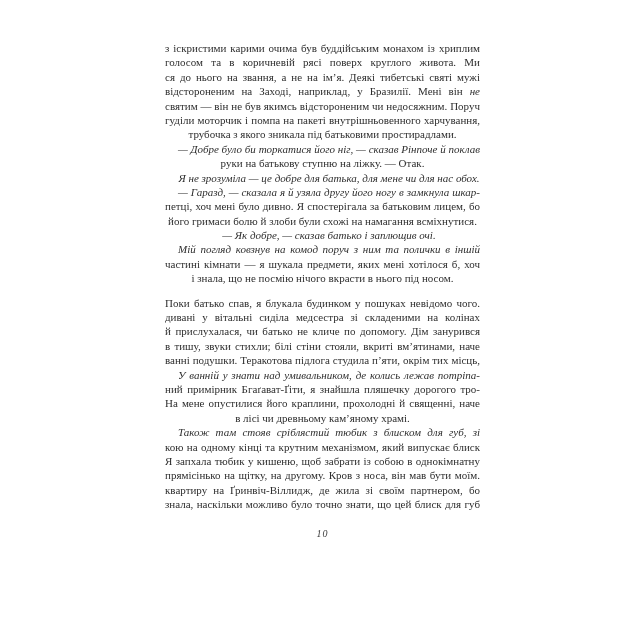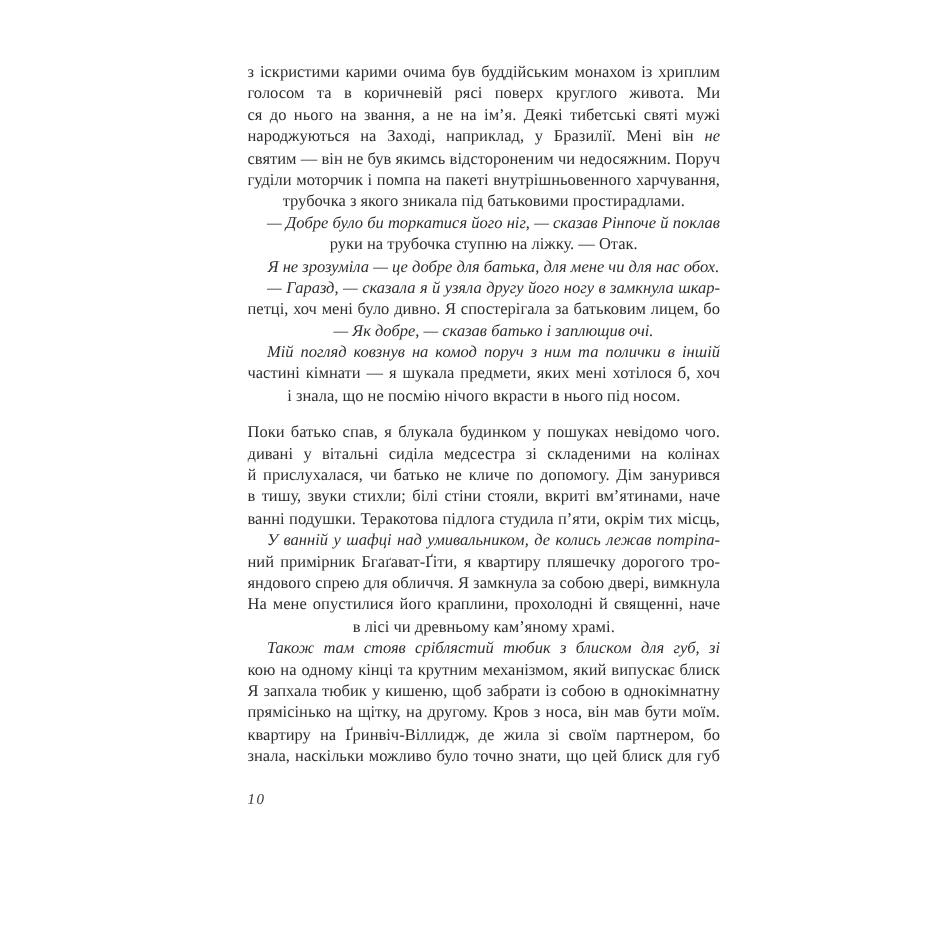--- a/index.html
+++ b/index.html
@@ -41,57 +41,57 @@
     font-style: italic;
   }
   .line.blank {
     height: 10px;
   }
   .line .em {
     font-style: italic;
   }
   .pageno {
     margin-top: 16px;
-    text-align: left;
+    text-align: center;
     font-size: 10px;
     letter-spacing: 1px;
     color: #3a3a3a;
     font-style: italic;
   }
 </style>
 </head>
 <body>
 
 <div class="book-page" style="background: rgb(255, 255, 255);">
   <div class="textblock" id="textblock" style="color: rgb(46, 46, 46);">
       <div class="line just"><span>з іскристими карими очима був буддійським монахом із хриплим</span></div>
       <div class="line just"><span>голосом та в коричневій рясі поверх круглого живота. Ми звертали-</span></div>
       <div class="line just"><span>ся до нього на звання, а не на ім’я. Деякі тибетські святі мужі тепер</span></div>
-      <div class="line just"><span>народжуються на Заході, наприклад, у Бразилії. Мені він </span><span class="em">не здавався</span></div>
+      <div class="line just"><span>відстороненим на Заході, наприклад, у Бразилії. Мені він </span><span class="em">не здавався</span></div>
       <div class="line just"><span>святим — він не був якимсь відстороненим чи недосяжним. Поруч</span></div>
       <div class="line just"><span>гуділи моторчик і помпа на пакеті внутрішньовенного харчування,</span></div>
       <div class="line"><span>трубочка з якого зникала під батьковими простирадлами.</span></div>
       <div class="line just indent"><span>— Добре було би торкатися його ніг, — сказав Рінпоче й поклав</span></div>
-      <div class="line"><span>руки на трубочка ступню на ліжку. — Отак.</span></div>
+      <div class="line"><span>руки на батькову ступню на ліжку. — Отак.</span></div>
       <div class="line indent"><span>Я не зрозуміла — це добре для батька, для мене чи для нас обох.</span></div>
       <div class="line just indent"><span>— Гаразд, — сказала я й узяла другу його ногу в замкнула шкар-</span></div>
       <div class="line just"><span>петці, хоч мені було дивно. Я спостерігала за батьковим лицем, бо</span></div>
+      <div class="line"><span>його гримаси болю й злоби були схожі на намагання всміхнутися.</span></div>
       <div class="line indent"><span>— Як добре, — сказав батько і заплющив очі.</span></div>
       <div class="line just indent"><span>Мій погляд ковзнув на комод поруч з ним та полички в іншій</span></div>
       <div class="line just"><span>частині кімнати — я шукала предмети, яких мені хотілося б, хоч</span></div>
       <div class="line"><span>і знала, що не посмію нічого вкрасти в нього під носом.</span></div>
       <div class="line blank"></div>
       <div class="line just"><span>Поки батько спав, я блукала будинком у пошуках невідомо чого. На</span></div>
       <div class="line just"><span>дивані у вітальні сиділа медсестра зі складеними на колінах руками</span></div>
       <div class="line just"><span>й прислухалася, чи батько не кличе по допомогу. Дім занурився</span></div>
       <div class="line just"><span>в тишу, звуки стихли; білі стіни стояли, вкриті вм’ятинами, наче ди-</span></div>
       <div class="line just"><span>ванні подушки. Теракотова підлога студила п’яти, окрім тих місць,</span></div>
-      <div class="line just indent"><span>У ванній у шафці над умивальником, де колись лежав потріпа-</span></div>
-      <div class="line just"><span>ний примірник Бгаґават-Ґіти, я квартиру пляшечку дорогого тро-</span></div>
-      <div class="line just"><span>яндового спрею для обличчя. Я замкнула за собою двері, вимкнула</span></div>
+      <div class="line just indent"><span>У ванній у знати над умивальником, де колись лежав потріпа-</span></div>
+      <div class="line just"><span>ний примірник Бгаґават-Ґіти, я знайшла пляшечку дорогого тро-</span></div>
       <div class="line just"><span>На мене опустилися його краплини, прохолодні й священні, наче</span></div>
       <div class="line"><span>в лісі чи древньому кам’яному храмі.</span></div>
       <div class="line just indent"><span>Також там стояв сріблястий тюбик з блиском для губ, зі щіточ-</span></div>
       <div class="line just"><span>кою на одному кінці та крутним механізмом, який випускає блиск</span></div>
       <div class="line just"><span>Я запхала тюбик у кишеню, щоб забрати із собою в однокімнатну</span></div>
       <div class="line just"><span>прямісінько на щітку, на другому. Кров з носа, він мав бути моїм.</span></div>
       <div class="line just"><span>квартиру на Ґринвіч-Віллидж, де жила зі своїм партнером, бо точно</span></div>
       <div class="line just"><span>знала, наскільки можливо було точно знати, що цей блиск для губ</span></div>
       <div class="pageno">10</div>
     </div>

